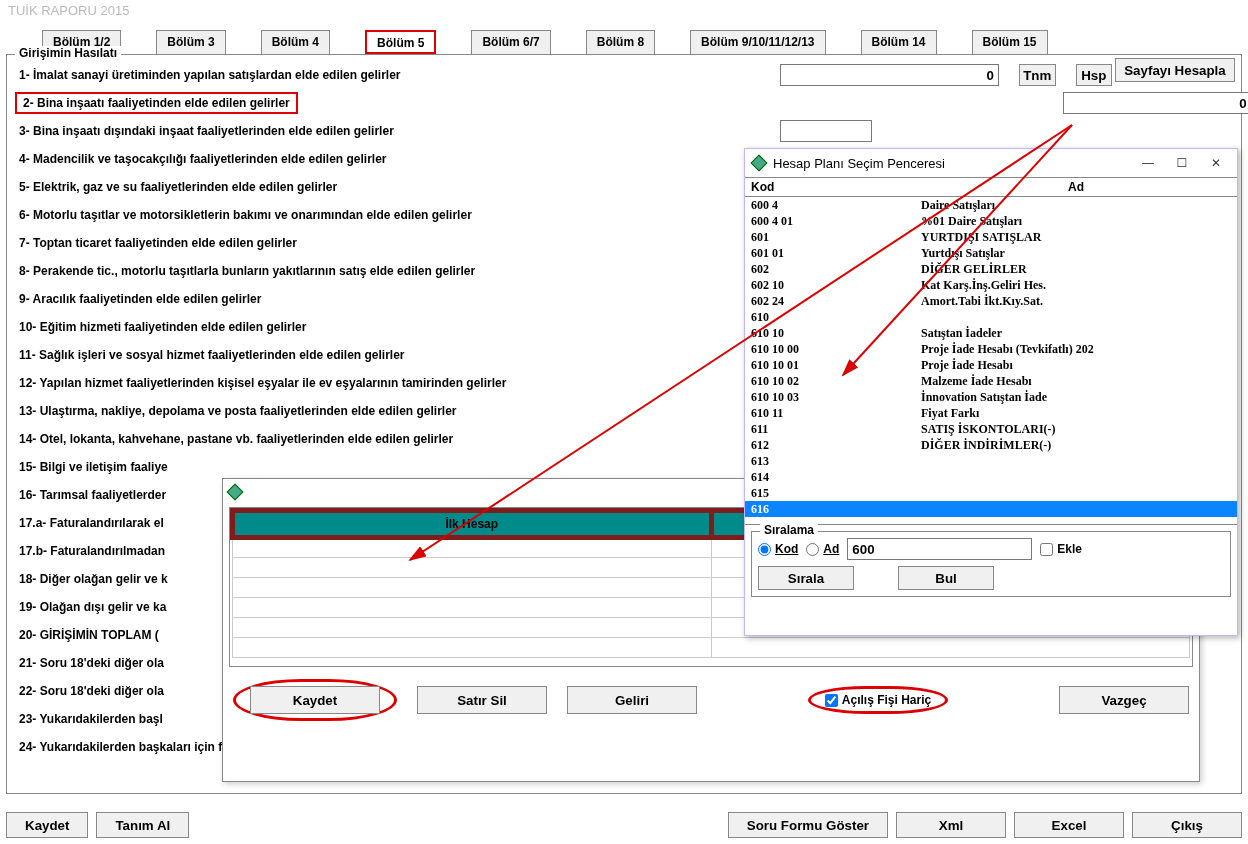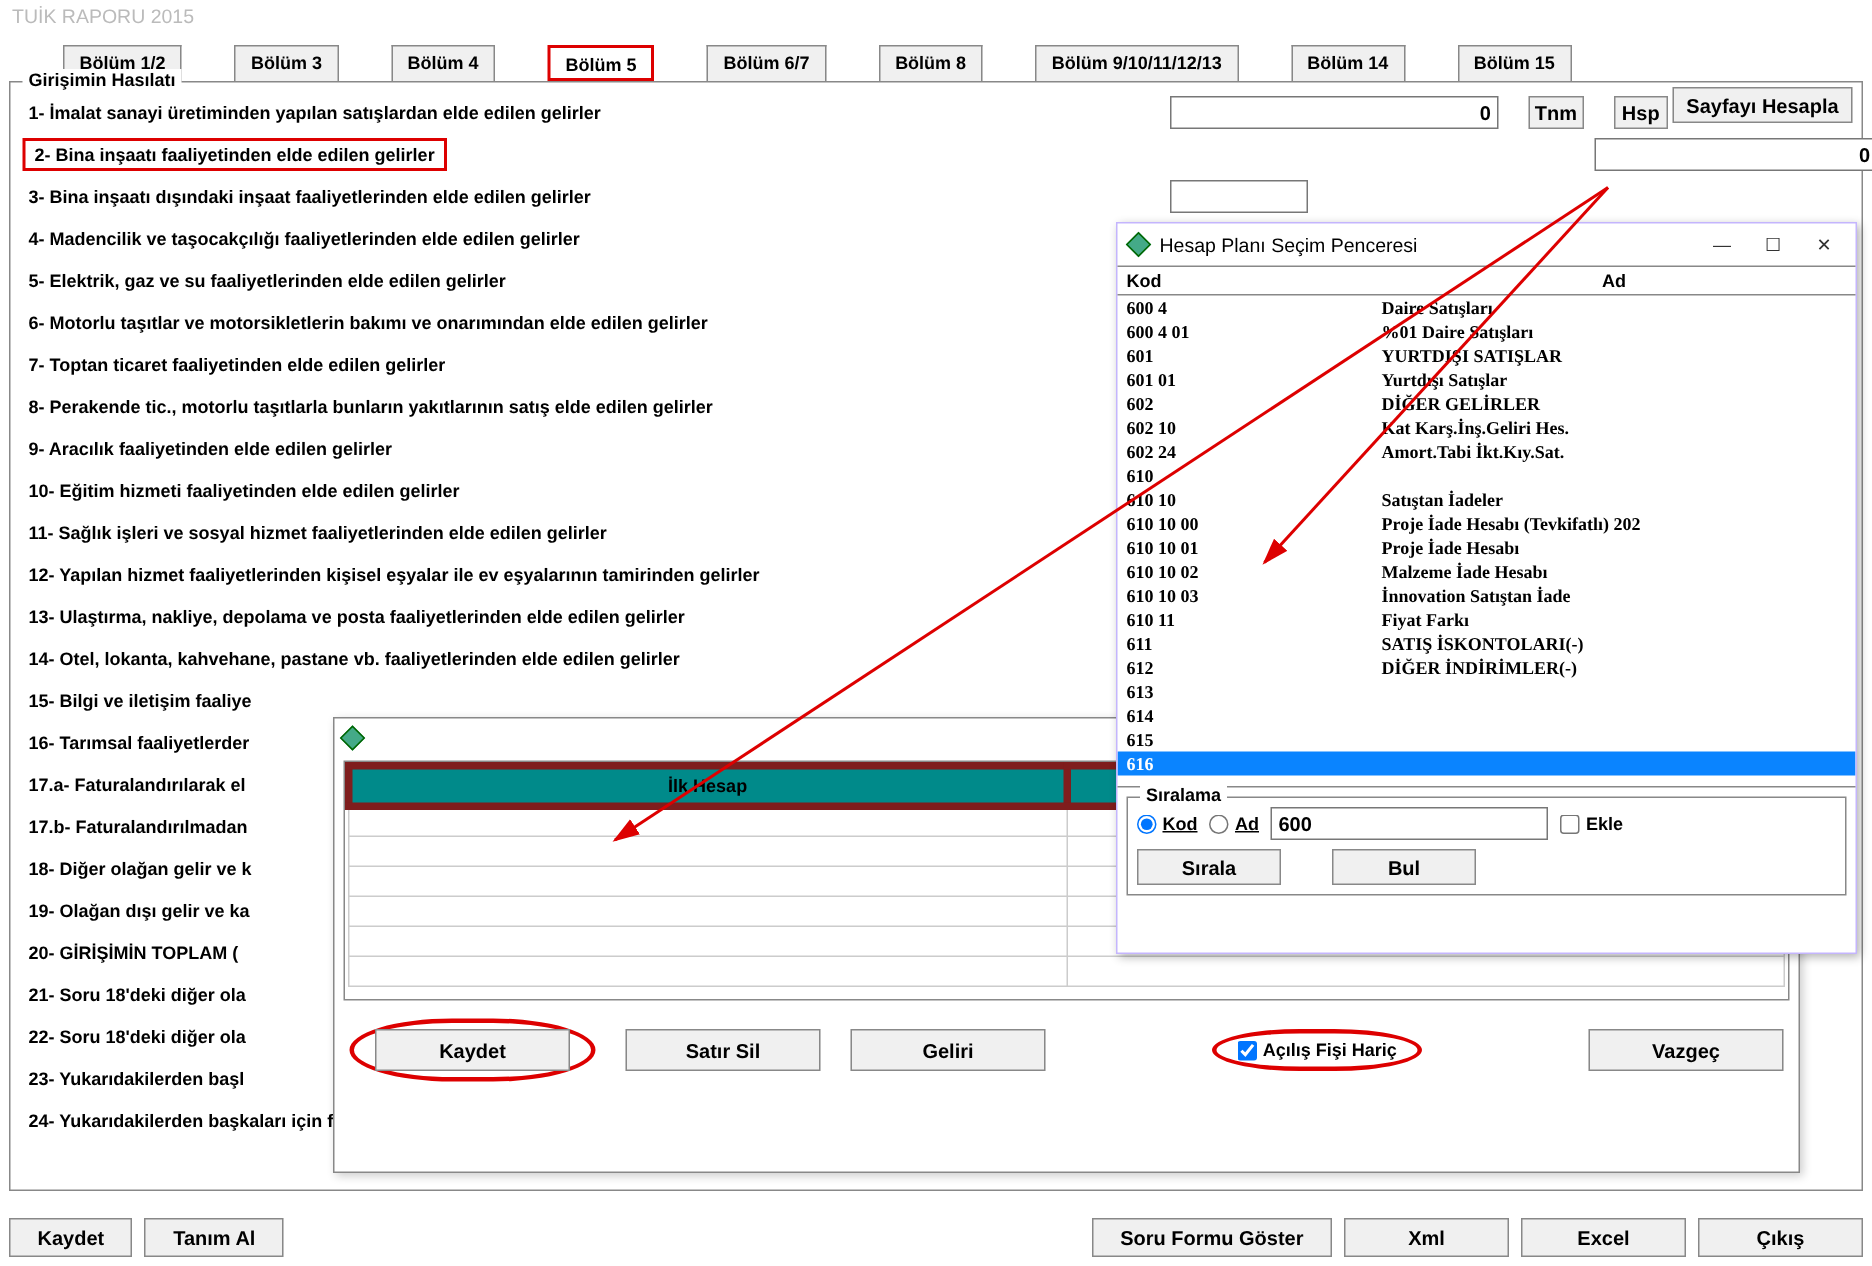--- a/index.html
+++ b/index.html
@@ -197,21 +197,21 @@
 .hp-row.selected { background: #0a84ff; color: #fff; }
 .hp-bottom {
   border: 1px solid #888;
   margin: 6px;
   padding: 6px;
   position: relative;
 }
 .hp-bottom .legend { position: absolute; top: -9px; left: 8px; background: #fff; padding: 0 4px; font-weight: bold;}
 .hp-bottom-row { display: flex; align-items: center; gap: 8px; margin-bottom: 6px;}
 .hp-bottom-row input[type=text] { width: 185px; height: 22px; border: 1px solid #777; padding: 0 4px; font-weight: bold;}
-.hp-bottom-btns { display: flex; gap: 34px; align-items: center; }
+.hp-bottom-btns { display: flex; gap: 44px; align-items: center; }
 .hp-bottom-btn { width: 96px; height: 24px; border: 1px solid #888; background: #f0f0f0; font-weight: bold;}
 
 svg.annot {
   position: absolute;
   left: 0; top: 0;
   width: 1248px; height: 844px;
   pointer-events: none;
   z-index: 30;
 }
 .diamond {

